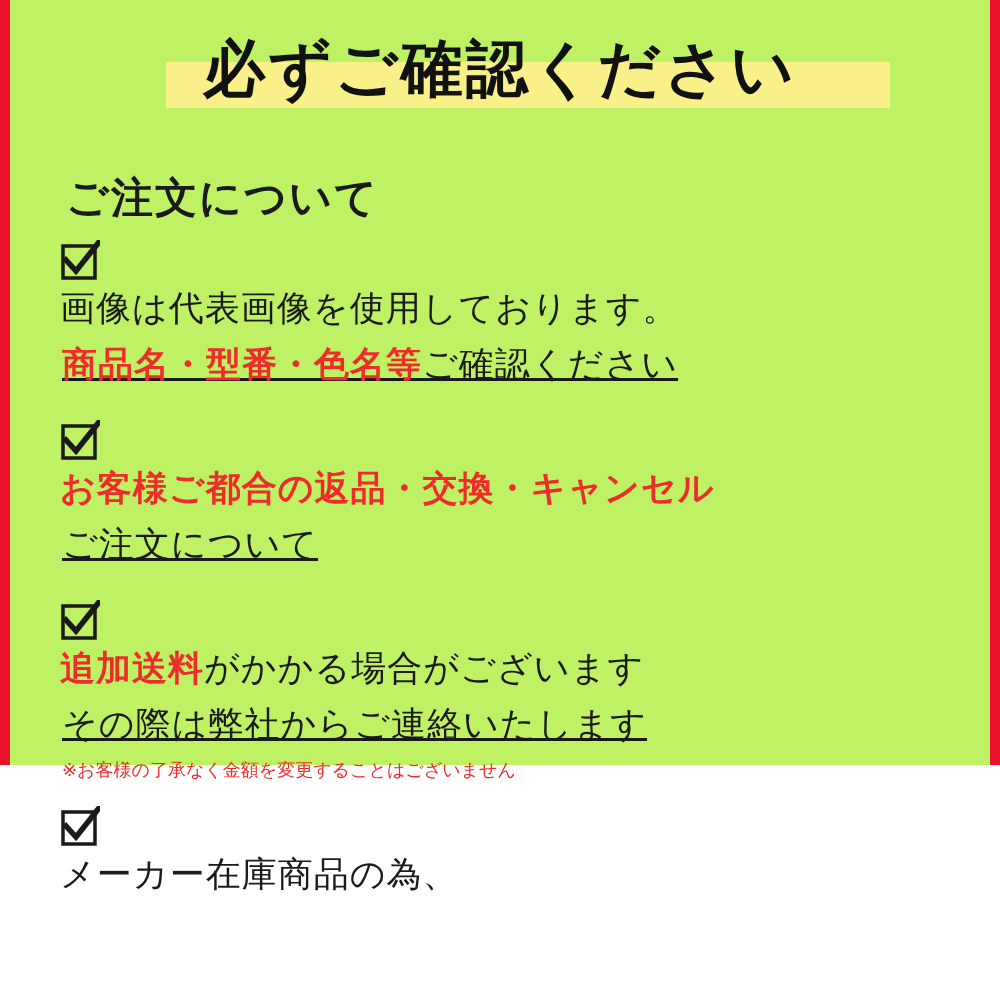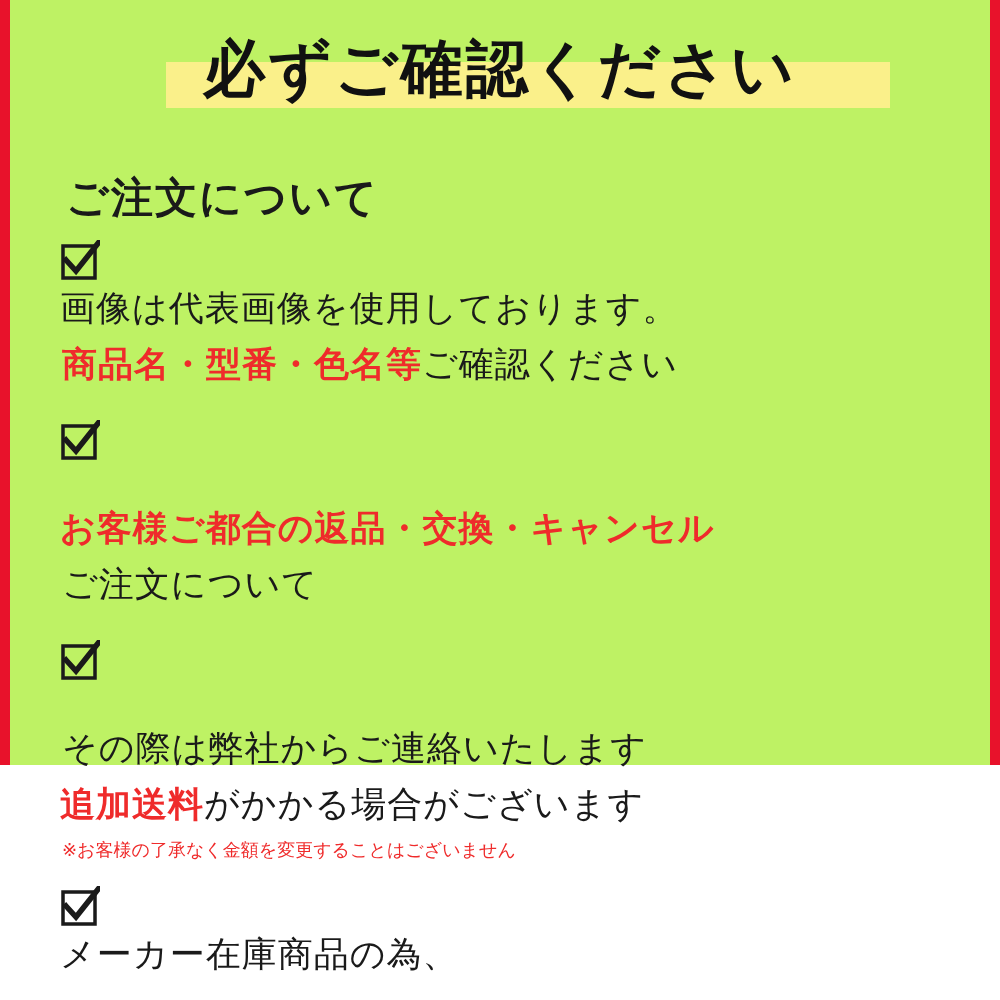--- a/index.html
+++ b/index.html
@@ -72,41 +72,42 @@
   .section-one-heading { margin-top: 60px; }
   .section-two-heading { margin-top: 28px; }
 
   
   .item {
     display: flex;
     align-items: flex-start;
     margin: 0 0 6px 22px;
     flex-direction: column;
   }
-  .item-gap { margin-top: 16px; gap: 40px; }
+  .item-gap { margin-top: 16px; }
   .check-icon {
     flex: 0 0 auto;
     width: 40px;
     height: 40px;
     margin-top: 12px;
     margin-right: 4px;
   }
   .item-lines {
     flex: 1 1 auto;
     min-width: 0;
   }
   .line {
     font-size: 35px;
     line-height: 56px;
     letter-spacing: 1px;
     color: #1a1a1a;
     white-space: nowrap;
   }
   .line.indent {
     padding-left: 2px;
+    text-decoration: underline;
   }
   .red {
     color: #ef2b2b;
     font-weight: bold;
   }
   .blk {
     color: #1a1a1a;
   }
   .note {
     font-size: 18px;
@@ -159,25 +160,25 @@
         </div>
       </div>
     </div>
 
     <div class="item item-gap">
       <svg class="check-icon" viewBox="0 0 40 40">
         <rect x="3" y="6" width="32" height="32" fill="none" stroke="#1a1a1a" stroke-width="3.5"></rect>
         <path d="M6 20 L16 31 L39 2" fill="none" stroke="#1a1a1a" stroke-width="5.5" stroke-linecap="square"></path>
       </svg>
       <div class="item-lines">
+        <div class="line">
+          <span class="blk"></span><span class="red">追加送料</span><span class="blk">がかかる場合がございます</span>
+        </div>
         <div class="line indent">
           <span class="blk">その際は弊社からご連絡いたします</span><span class="red"></span><span class="blk"></span>
-        </div>
-        <div class="line">
-          <span class="blk"></span><span class="red">追加送料</span><span class="blk">がかかる場合がございます</span>
         </div>
         <div class="note">※お客様の了承なく金額を変更することはございません</div>
       </div>
     </div>
 
 
     <div class="item">
       <svg class="check-icon" viewBox="0 0 40 40">
         <rect x="3" y="6" width="32" height="32" fill="none" stroke="#1a1a1a" stroke-width="3.5"></rect>
         <path d="M6 20 L16 31 L39 2" fill="none" stroke="#1a1a1a" stroke-width="5.5" stroke-linecap="square"></path>

